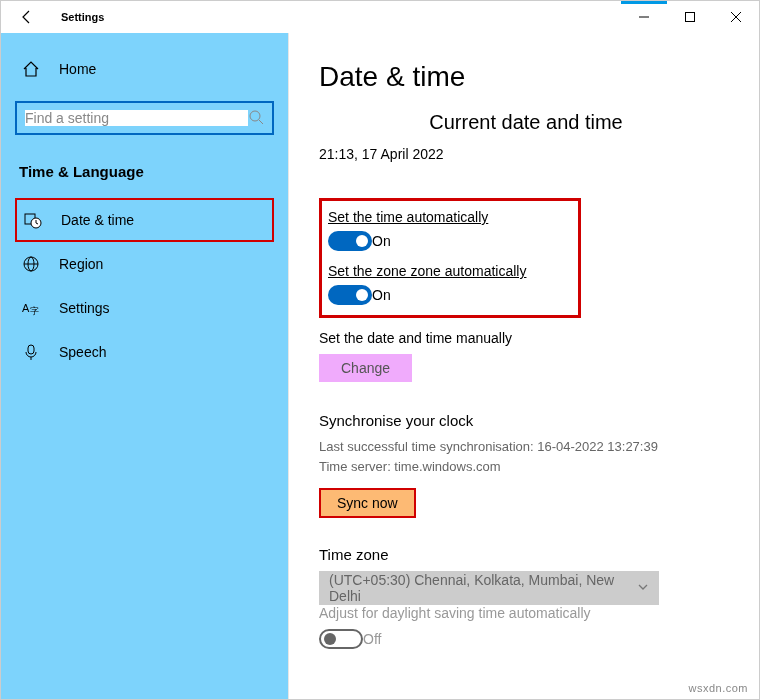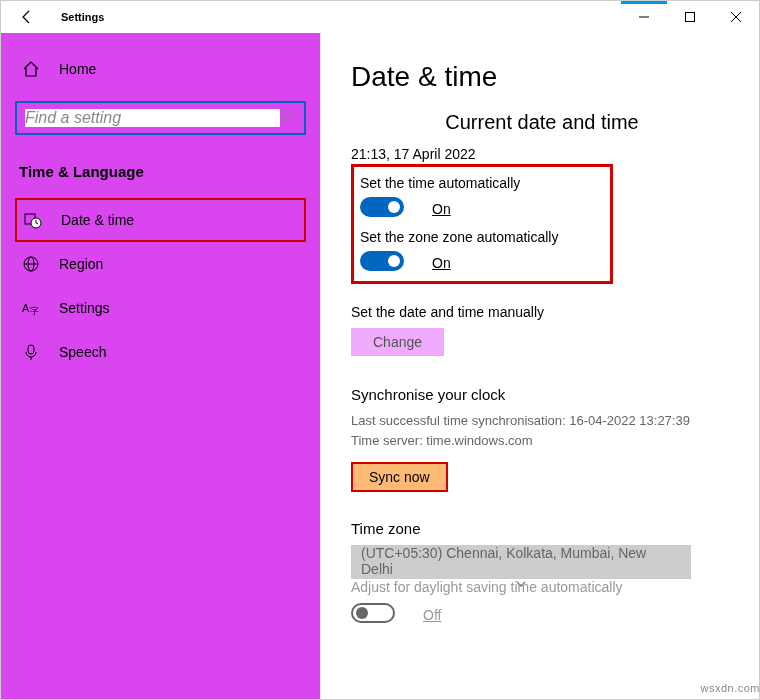--- a/index.html
+++ b/index.html
@@ -37,42 +37,42 @@
       display: flex;
     }
     .wc-btn { width: 46px; height: 32px; display: flex; align-items: center; justify-content: center; cursor: pointer; }
     .accent-strip { position:absolute; top:0; right:92px; width:46px; height:3px; background:#0099e5; }
     .body {
       flex: 1;
       display: flex;
       min-height: 0;
     }
     .sidebar {
-      width: 320px;
+      width: 288px;
       padding: 18px 14px 0 14px;
       border-right: 1px solid #e6e6e6;
-      background: #d946ef;
+      background: #7dd3fc;
     }
     .home-row {
       display: flex; align-items: center;
       height: 36px; gap: 18px;
       padding-left: 6px;
       cursor: pointer;
     }
     .search-box {
       margin-top: 14px;
       height: 34px;
       border: 2px solid #0067c0;
       display: flex; align-items: center;
       padding: 0 8px;
       color: #888;
       justify-content: space-between;
     }
     .search-box input {
-      border: none; outline: none; flex: 1; font-size: 16px; color: #444; font-style: italic;
+      border: none; outline: none; flex: 1; font-size: 14px; color: #444;
     }
     .search-box input::placeholder { color: #888; }
     .category-title {
       margin-top: 28px;
       font-weight: 600;
       font-size: 15px;
       padding-left: 4px;
     }
     .nav {
       margin-top: 18px;
@@ -88,62 +88,61 @@
       border: 2px solid #d00000;
     }
     .nav-icon { width: 20px; display:flex; justify-content:center; color:#333;}
     .content {
       flex: 1;
       padding: 28px 26px 0 30px;
       overflow: hidden;
     }
     .page-title { font-size: 28px; font-weight: 400; margin-bottom: 18px; }
     .section-title { font-size: 20px; font-weight: 400; margin-bottom: 12px; text-align: center; }
-    .current-dt { font-size: 14px; margin-bottom: 2px; }
+    .current-dt { font-size: 14px; margin-bottom: 36px; }
     .highlight-box { border: 3px solid #d00000; padding:8px 10px 8px 6px; width:262px; margin-bottom:10px;}
-    .setting-label { font-size: 14px; margin-bottom: 6px; display:block; }
-    .toggle-row { display: flex; align-items: flex-end; gap: 28px; margin-bottom: 12px; text-decoration: underline; }
+    .setting-label { font-size: 14px; margin-bottom: 6px; display:block;text-decoration:underline; }
+    .toggle-row { display: flex; align-items: center; gap: 0; margin-bottom: 12px; }
     .toggle {
       width: 44px; height: 20px; border-radius: 10px;
       position: relative; cursor: pointer;
     }
     .toggle.on { background: #0067c0; }
     .toggle.off { background: #fff; border:2px solid #666; }
     .toggle .knob {
       width: 12px; height: 12px; border-radius: 50%;
       position: absolute; top: 4px;
     }
     .toggle.on .knob { background: #fff; right: 4px; }
     .toggle.off .knob { background: #666; left: 3px; top:2px; }
     .toggle-state { font-size: 14px; }
-    .manual-label { font-size:14px; margin-top:20px; margin-bottom:8px; }
+    .manual-label { font-size:14px; margin-top:12px; margin-bottom:8px; }
     .change-btn {
       background: #f0abfc; border: none; padding: 6px 22px;
       font-size: 14px; color: #555; cursor: default;
     }
     .sync-section { margin-top: 30px; }
     .sync-title { font-size: 15px; margin-bottom: 8px; }
     .sync-info { font-size: 13px; color: #666; line-height: 1.5; margin-bottom: 12px; }
     .sync-btn {
       background: #fdba74; border:2px solid #d00000; padding: 5px 16px;
       font-size: 14px; cursor: pointer;
     }
     .tz-section { margin-top: 28px; }
     .tz-title { font-size: 15px; margin-bottom: 8px; }
     .tz-select {
       width: 340px; height: 34px; background: #ccc;
       display: flex; align-items: center; padding: 0 10px;
       color: #666; font-size: 14px; justify-content: space-between;
       cursor: default;
-      flex-direction: column;
     }
     .dst-section { color:#999; }
     .dst-label { font-size: 14px; margin-bottom: 8px; }
     .watermark {
-      position: absolute; right: 0; bottom: 6px;
+      position: absolute; right: 12px; bottom: 6px;
       font-size: 11px; color: #888; letter-spacing: 0.5px;
     }
   </style>
 </head>
 <body>
 
 <div class="window">
   <div class="titlebar">
     <div class="back">
       <svg width="16" height="16" viewBox="0 0 16 16">

